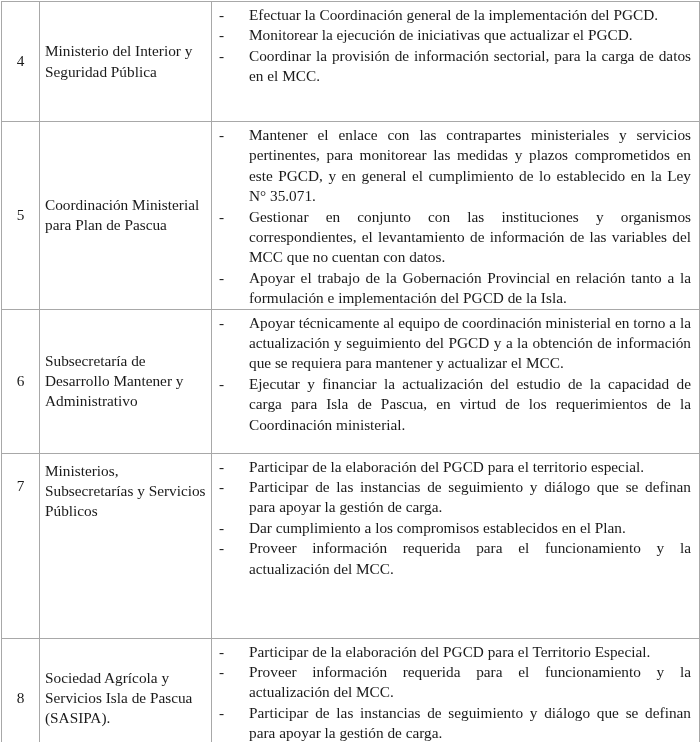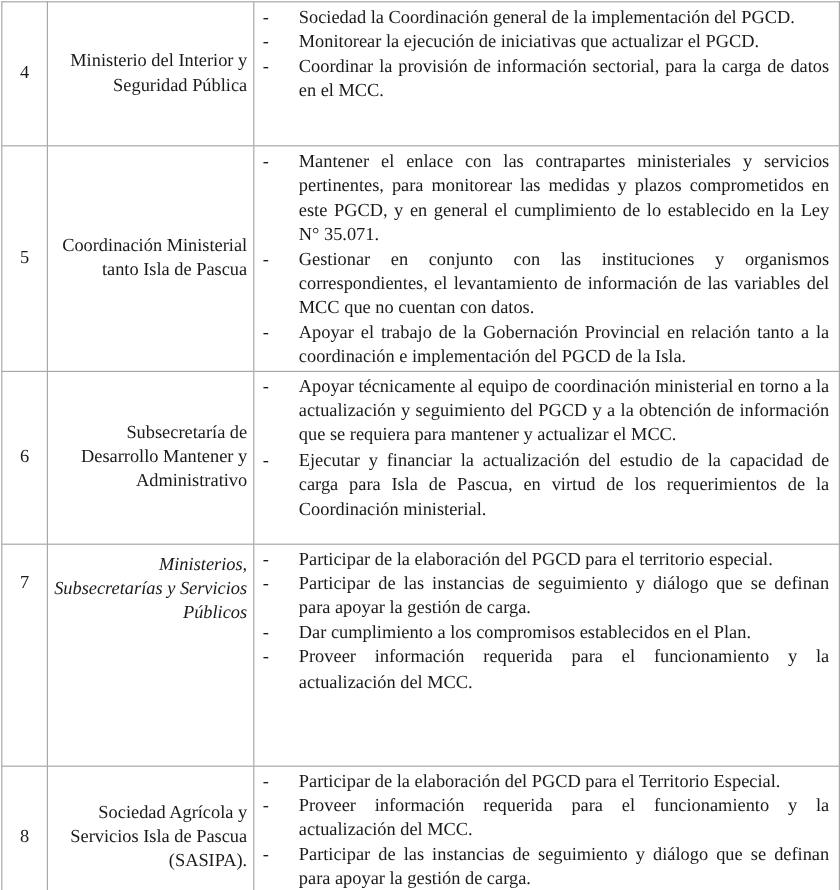--- a/index.html
+++ b/index.html
@@ -29,21 +29,21 @@
     font-size: 15.3px;
     line-height: 20.4px;
     overflow: hidden;
   }
   td.num {
     text-align: center;
     vertical-align: middle;
     padding: 0;
   }
   td.inst {
-    text-align: right;
+    text-align: left;
     vertical-align: middle;
     padding: 2px 5px;
   }
   td.funcs {
     vertical-align: top;
     padding: 3px 8px 0 7px;
   }
   .func {
     position: relative;
     padding-left: 30px;
@@ -55,50 +55,50 @@
     top: 0;
   }
   
   tr.r4 td.num { height: 119px; }
   tr.r5 td.num { height: 183px; }
   tr.r6 td.num { height: 143px; }
   tr.r7 td.num { height: 162px; }
   tr.r8 td.num { height: 119px; }
   
   tr.r7 td.num  { vertical-align: top; padding-top: 22px; }
-  tr.r7 td.inst { vertical-align: top; padding-top: 7px; font-style: italic; }
+  tr.r7 td.inst { vertical-align: top; padding-top: 7px; }
 </style>
 </head>
 <body>
 
 <table class="doc-table">
   <colgroup>
     <col class="c-num">
     <col class="c-inst">
     <col class="c-func">
   </colgroup>
   <tbody>
 
     <tr class="r4">
       <td class="num">4</td>
       <td class="inst">Ministerio del Interior y Seguridad Pública</td>
       <td class="funcs">
-        <div class="func"><span class="dash">-</span><span>Sociedad la Coordinación general de la implementación del PGCD.</span></div>
+        <div class="func"><span class="dash">-</span><span>Efectuar la Coordinación general de la implementación del PGCD.</span></div>
         <div class="func"><span class="dash">-</span><span>Monitorear la ejecución de iniciativas que actualizar el PGCD.</span></div>
         <div class="func"><span class="dash">-</span><span>Coordinar la provisión de información sectorial, para la carga de datos en el MCC.</span></div>
       </td>
     </tr>
 
     <tr class="r5">
       <td class="num">5</td>
-      <td class="inst">Coordinación Ministerial tanto Isla de Pascua</td>
+      <td class="inst">Coordinación Ministerial para Plan de Pascua</td>
       <td class="funcs">
         <div class="func"><span class="dash">-</span><span>Mantener el enlace con las contrapartes ministeriales y servicios pertinentes, para monitorear las medidas y plazos comprometidos en este PGCD, y en general el cumplimiento de lo establecido en la Ley N° 35.071.</span></div>
         <div class="func"><span class="dash">-</span><span>Gestionar en conjunto con las instituciones y organismos correspondientes, el levantamiento de información de las variables del MCC que no cuentan con datos.</span></div>
-        <div class="func"><span class="dash">-</span><span>Apoyar el trabajo de la Gobernación Provincial en relación tanto a la coordinación e implementación del PGCD de la Isla.</span></div>
+        <div class="func"><span class="dash">-</span><span>Apoyar el trabajo de la Gobernación Provincial en relación tanto a la formulación e implementación del PGCD de la Isla.</span></div>
       </td>
     </tr>
 
     <tr class="r6">
       <td class="num">6</td>
       <td class="inst">Subsecretaría de Desarrollo Mantener y Administrativo</td>
       <td class="funcs">
         <div class="func"><span class="dash">-</span><span>Apoyar técnicamente al equipo de coordinación ministerial en torno a la actualización y seguimiento del PGCD y a la obtención de información que se requiera para mantener y actualizar el MCC.</span></div>
         <div class="func"><span class="dash">-</span><span>Ejecutar y financiar la actualización del estudio de la capacidad de carga para Isla de Pascua, en virtud de los requerimientos de la Coordinación ministerial.</span></div>
       </td>

